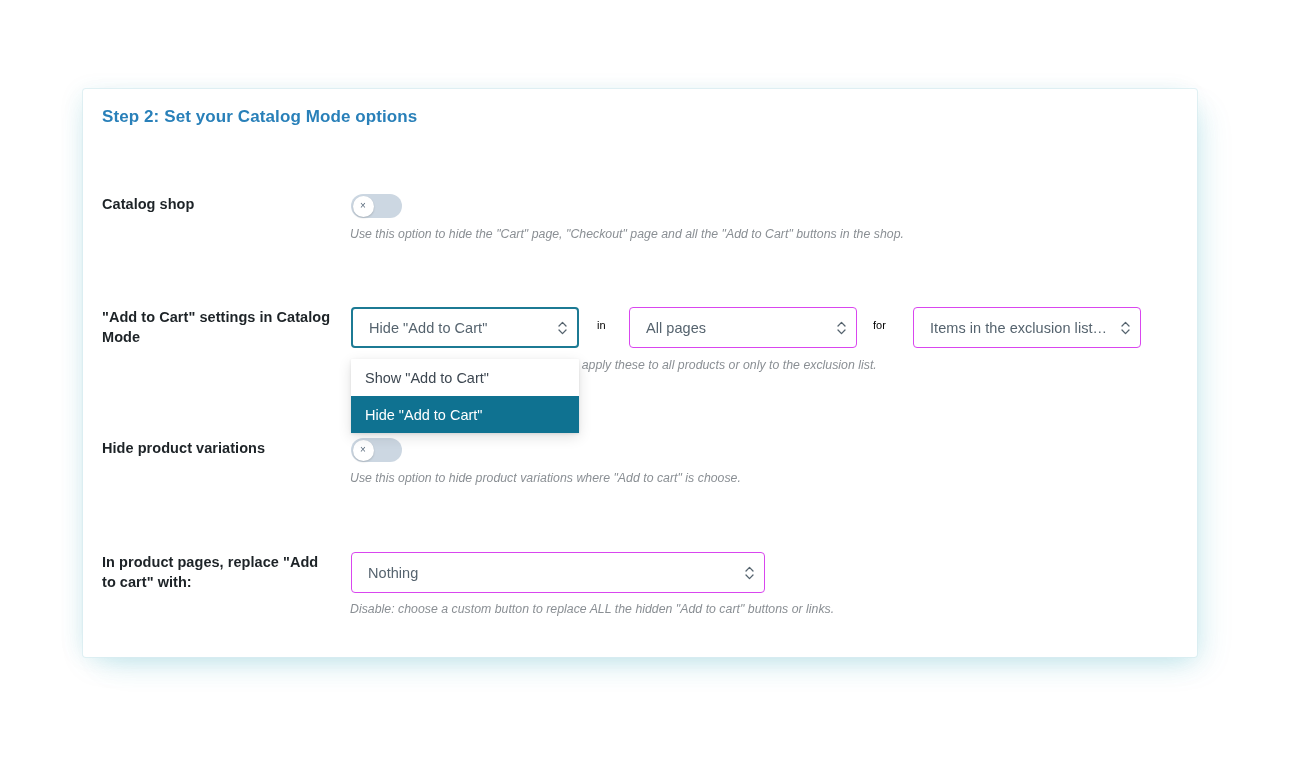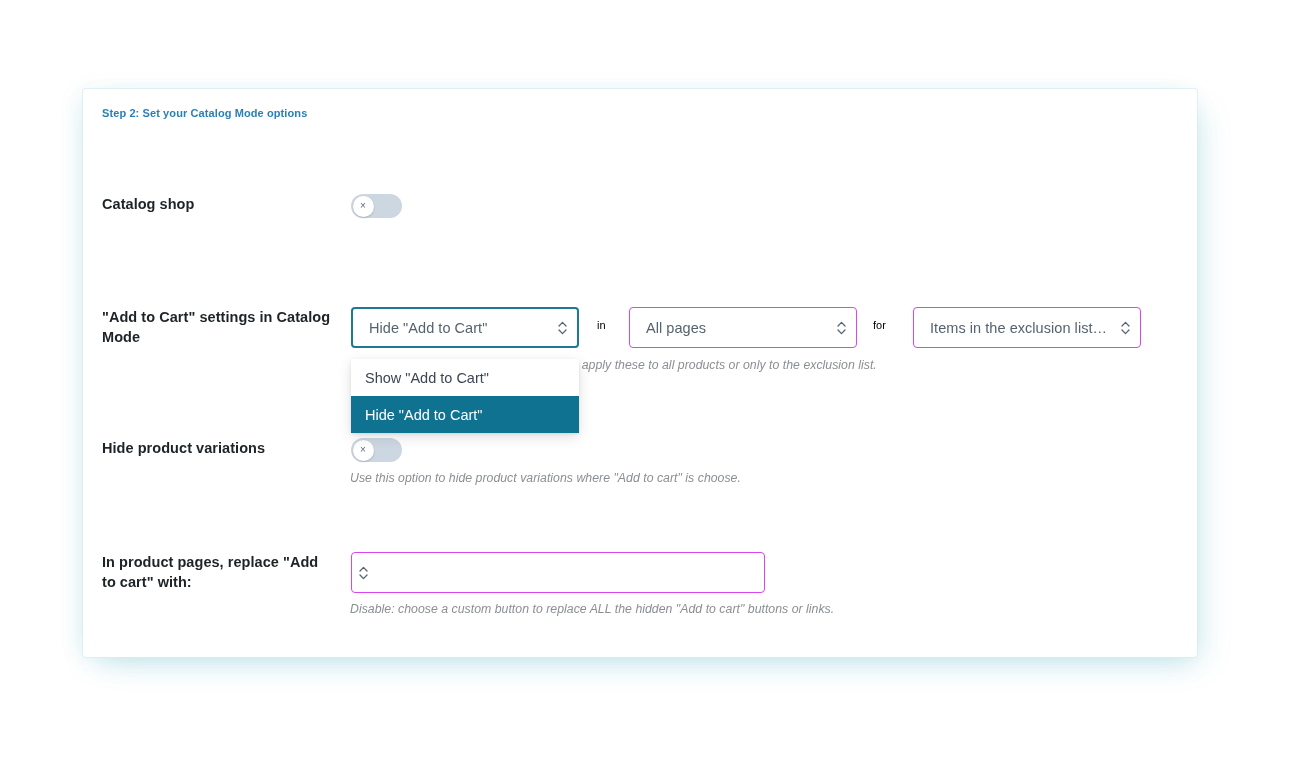--- a/index.html
+++ b/index.html
@@ -32,21 +32,21 @@
     box-shadow: 0 0 0 1px rgba(216,236,240,0.75),
                 -6px 0 22px -4px rgba(0,150,170,0.10),
                 0 10px 28px -6px rgba(0,150,170,0.13),
                 14px 14px 30px -8px rgba(0,160,180,0.12);
   }
 
   .card-title {
     position: absolute;
     left: 102px;
     top: 107px;
-    font-size: 11px;
+    font-size: 17px;
     font-weight: bold;
     color: #2980b9;
     letter-spacing: 0.1px;
     white-space: nowrap;
   }
 
   
   .row-label {
     position: absolute;
     font-size: 14.5px;
@@ -165,20 +165,21 @@
   <div class="card"></div>
 
   <div class="card-title">Step 2: Set your Catalog Mode options</div>
 
   <div class="row-label" style="left:102px; top:194px; width:220px;">Catalog shop</div>
 
   <div class="toggle" style="left:351px; top:194px;">
     <span class="knob">×</span>
   </div>
 
+  <div class="help-text" style="left:350px; top:227px;">Use this option to hide the "Cart" page, "Checkout" page and all the "Add to Cart" buttons in the shop.</div>
 
   <div class="row-label" style="left:102px; top:307px; width:230px;">"Add to Cart" settings in Catalog Mode</div>
 
   <div class="help-text" style="left:568px; top:358px;">to apply these to all products or only to the exclusion list.</div>
 
   <div class="select focused" style="left:351px; top:307px; width:228px; height:41px;">
     <span class="sel-text">Hide "Add to Cart"</span>
     <span class="chev">
       <svg width="11" height="16" viewBox="0 0 11 16" fill="none" stroke="#55636e" stroke-width="1.3" stroke-linecap="round" stroke-linejoin="round">
         <polyline points="2,6 5.5,2.4 9,6"></polyline>
@@ -220,20 +221,21 @@
 
   <div class="toggle" style="left:351px; top:438px;">
     <span class="knob">×</span>
   </div>
 
   <div class="help-text" style="left:350px; top:471px;">Use this option to hide product variations where "Add to cart" is choose.</div>
 
   <div class="row-label" style="left:102px; top:552px; width:220px;">In product pages, replace "Add to cart" with:</div>
 
   <div class="select" style="left:351px; top:552px; width:414px; height:41px;">
+    <span class="sel-text">Nothing</span>
     <span class="chev">
       <svg width="11" height="16" viewBox="0 0 11 16" fill="none" stroke="#55636e" stroke-width="1.3" stroke-linecap="round" stroke-linejoin="round">
         <polyline points="2,6 5.5,2.4 9,6"></polyline>
         <polyline points="2,10 5.5,13.6 9,10"></polyline>
       </svg>
     </span>
   </div>
 
   <div class="help-text" style="left:350px; top:602px;">Disable: choose a custom button to replace ALL the hidden "Add to cart" buttons or links.</div>
 

